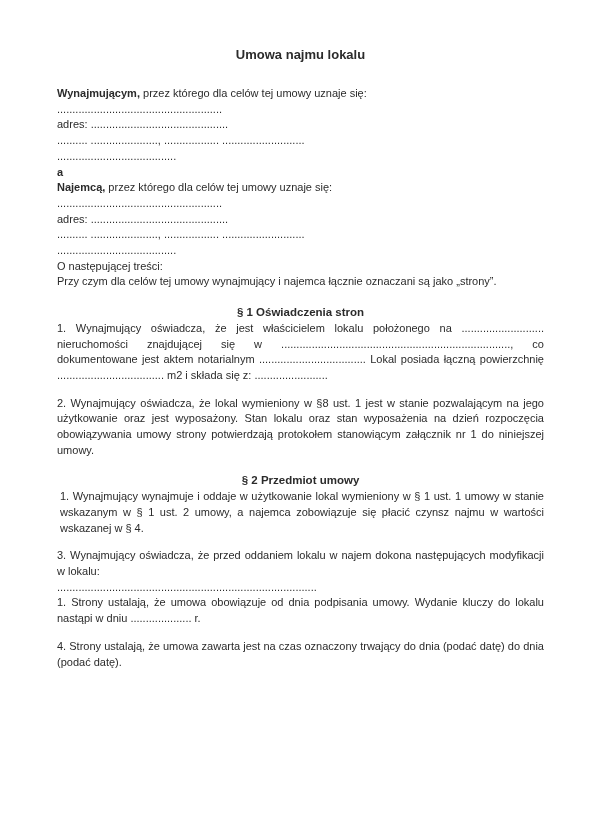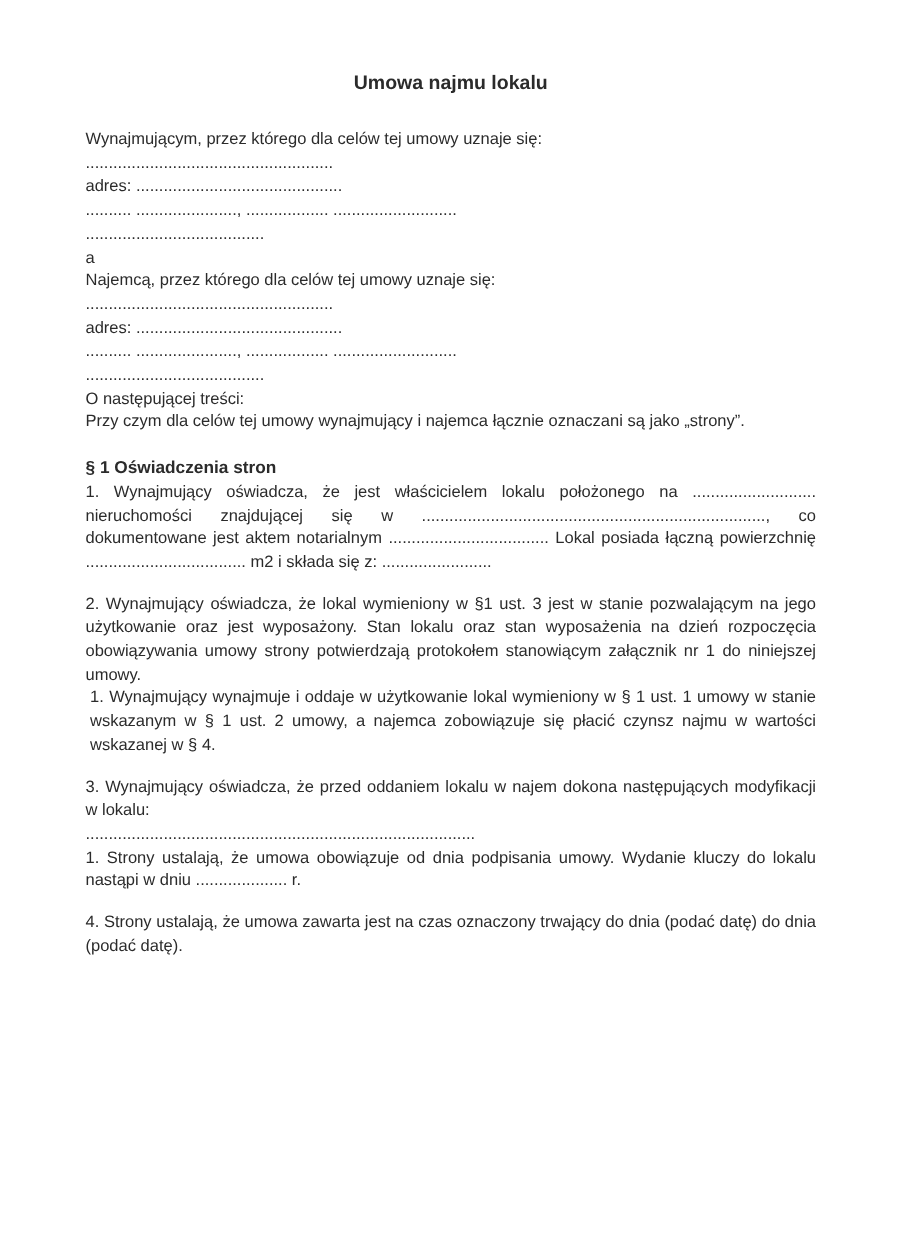--- a/index.html
+++ b/index.html
@@ -24,27 +24,27 @@
     font-size: 13px;
     font-weight: bold;
     text-align: center;
     margin: 0 0 23px 0;
     line-height: 16px;
   }
   .intro {
     font-weight: bold;
     margin: 0 0 16px 0;
   }
-  .b { font-weight: normal; }
+  .b { font-weight: bold; }
   .party-line { margin: 0; }
   .joint { margin: 0; }
   .sec-head {
     font-weight: bold;
     font-size: 11.5px;
-    text-align: left;
+    text-align: center;
     margin: 15px 0 0 0;
   }
   .para {
     margin: 12px 0 0 0;
     text-align: justify;
   }
   .para.first { margin-top: 0; }
   .para.dots-line {
     margin-top: 0;
     text-align: left;
@@ -76,24 +76,25 @@
     <div class="party-line">.......... ......................, .................. ...........................</div>
     <div class="party-line">.......................................</div>
   </div>
 
   <div class="joint">O następującej treści:</div>
   <div class="joint">Przy czym dla celów tej umowy wynajmujący i najemca łącznie oznaczani są jako „strony”.</div>
 
   <div>
     <div class="sec-head">§ 1 Oświadczenia stron</div>
     <div class="para first">1. Wynajmujący oświadcza, że jest właścicielem lokalu położonego na ........................... nieruchomości znajdującej się w ..........................................................................., co dokumentowane jest aktem notarialnym ................................... Lokal posiada łączną powierzchnię ................................... m2 i składa się z: ........................</div>
-    <div class="para">2. Wynajmujący oświadcza, że lokal wymieniony w §1 ust. 3 jest w stanie pozwalającym na jego użytkowanie oraz jest wyposażony. Stan lokalu oraz stan wyposażenia na dzień rozpoczęcia obowiązywania umowy strony potwierdzają protokołem stanowiącym załącznik nr 1 do niniejszej umowy.</div>
+    <div class="para">2. Wynajmujący oświadcza, że lokal wymieniony w §8 ust. 1 jest w stanie pozwalającym na jego użytkowanie oraz jest wyposażony. Stan lokalu oraz stan wyposażenia na dzień rozpoczęcia obowiązywania umowy strony potwierdzają protokołem stanowiącym załącznik nr 1 do niniejszej umowy.</div>
   </div>
 
   <div>
+    <div class="sec-head">§ 2 Przedmiot umowy</div>
     <div class="para first indent-sm">1. Wynajmujący wynajmuje i oddaje w użytkowanie lokal wymieniony w § 1 ust. 1 umowy w stanie wskazanym w § 1 ust. 2 umowy, a najemca zobowiązuje się płacić czynsz najmu w wartości wskazanej w § 4.</div>
     <div class="para">3. Wynajmujący oświadcza, że przed oddaniem lokalu w najem dokona następujących modyfikacji w lokalu:</div>
     <div class="para dots-line">.....................................................................................</div>
   </div>
 
   <div>
     <div class="para first">1. Strony ustalają, że umowa obowiązuje od dnia podpisania umowy. Wydanie kluczy do lokalu nastąpi w dniu .................... r.</div>
     <div class="para">4. Strony ustalają, że umowa zawarta jest na czas oznaczony trwający do dnia (podać datę) do dnia (podać datę).</div>
   </div>
 

